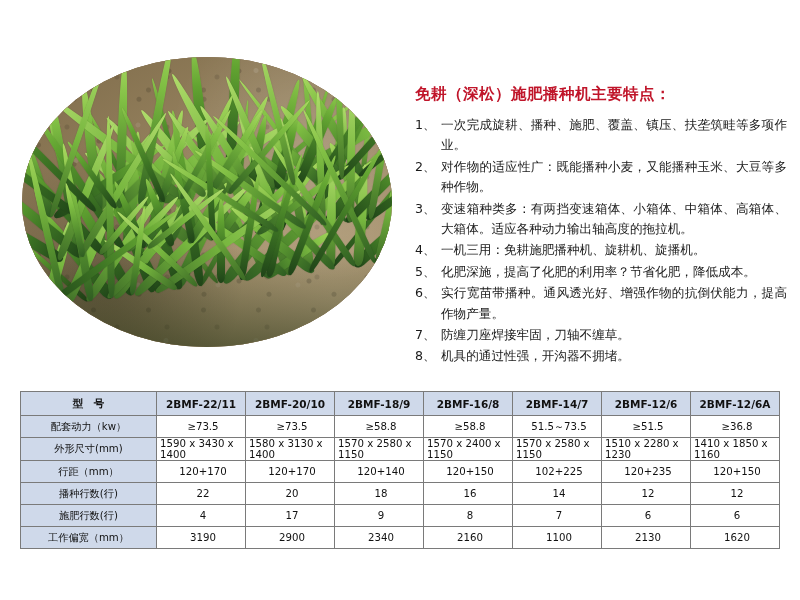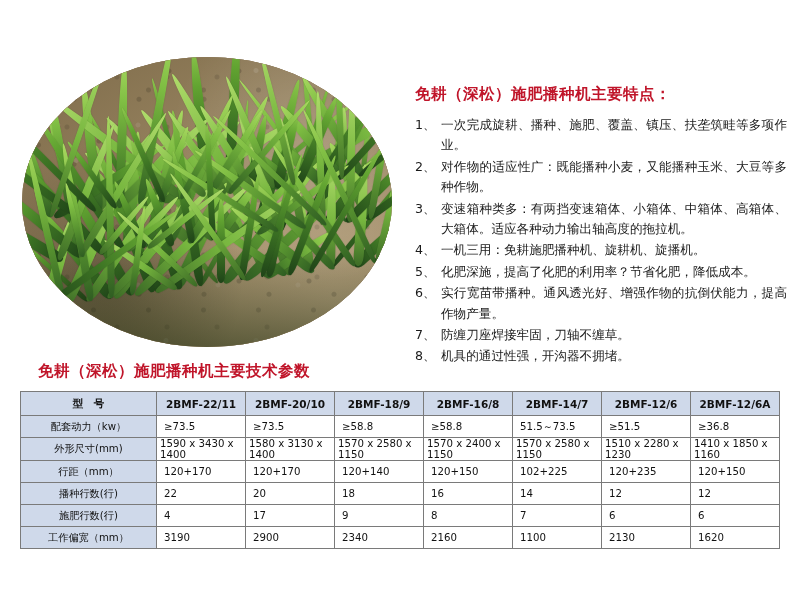--- a/index.html
+++ b/index.html
@@ -166,21 +166,21 @@
     font-size: 10.5px;
     height: 23px;
   }
   table.spec td.rowlabel {
     background: #cfd9ea;
     text-align: center;
     font-weight: normal;
     font-size: 10.2px;
   }
   table.spec td.val {
-    text-align: left;
+    text-align: center;
     padding-left: 7px;
   }
   table.spec td.valc {
     text-align: left;
   }
   col.c0 { width: 136px; }
   col.cx { width: 89px; }
 </style>
 </head>
 <body>
@@ -377,21 +377,20 @@
         <span class="feat-num">7、</span>
         <span class="feat-text">防缠刀座焊接牢固，刀轴不缠草。</span>
       </li>
       <li class="feat-item">
         <span class="feat-num">8、</span>
         <span class="feat-text">机具的通过性强，开沟器不拥堵。</span>
       </li>
     </ul>
   </div>
 
-  <div class="spec-title">免耕（深松）施肥播种机主要技术参数</div>
 
   <div class="table-wrap">
     <table class="spec">
       <colgroup>
         <col class="c0">
           <col class="cx">
           <col class="cx">
           <col class="cx">
           <col class="cx">
           <col class="cx">

